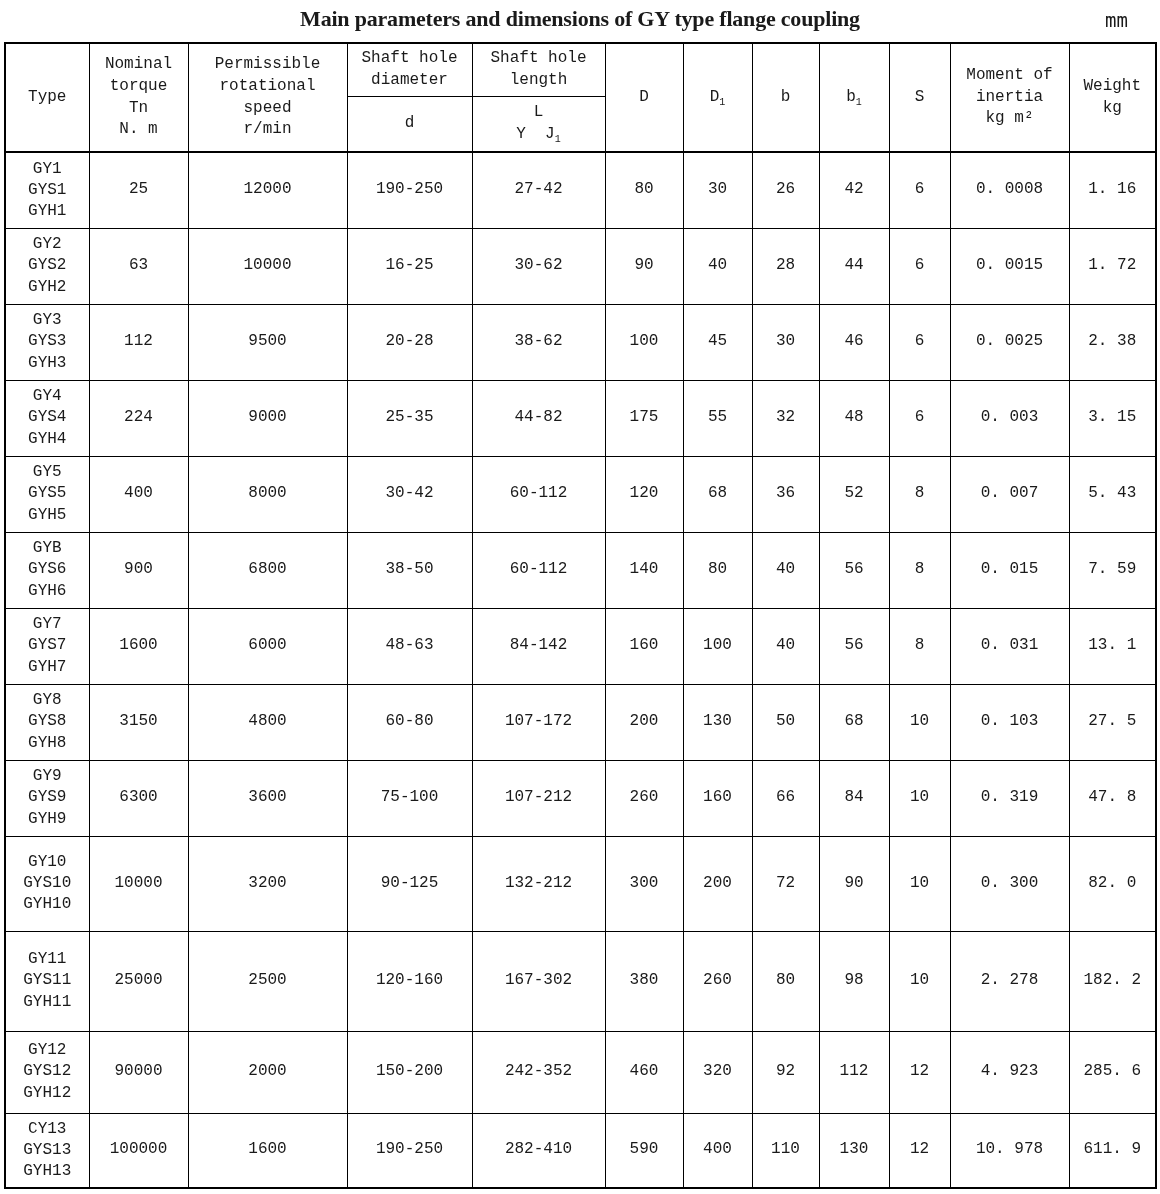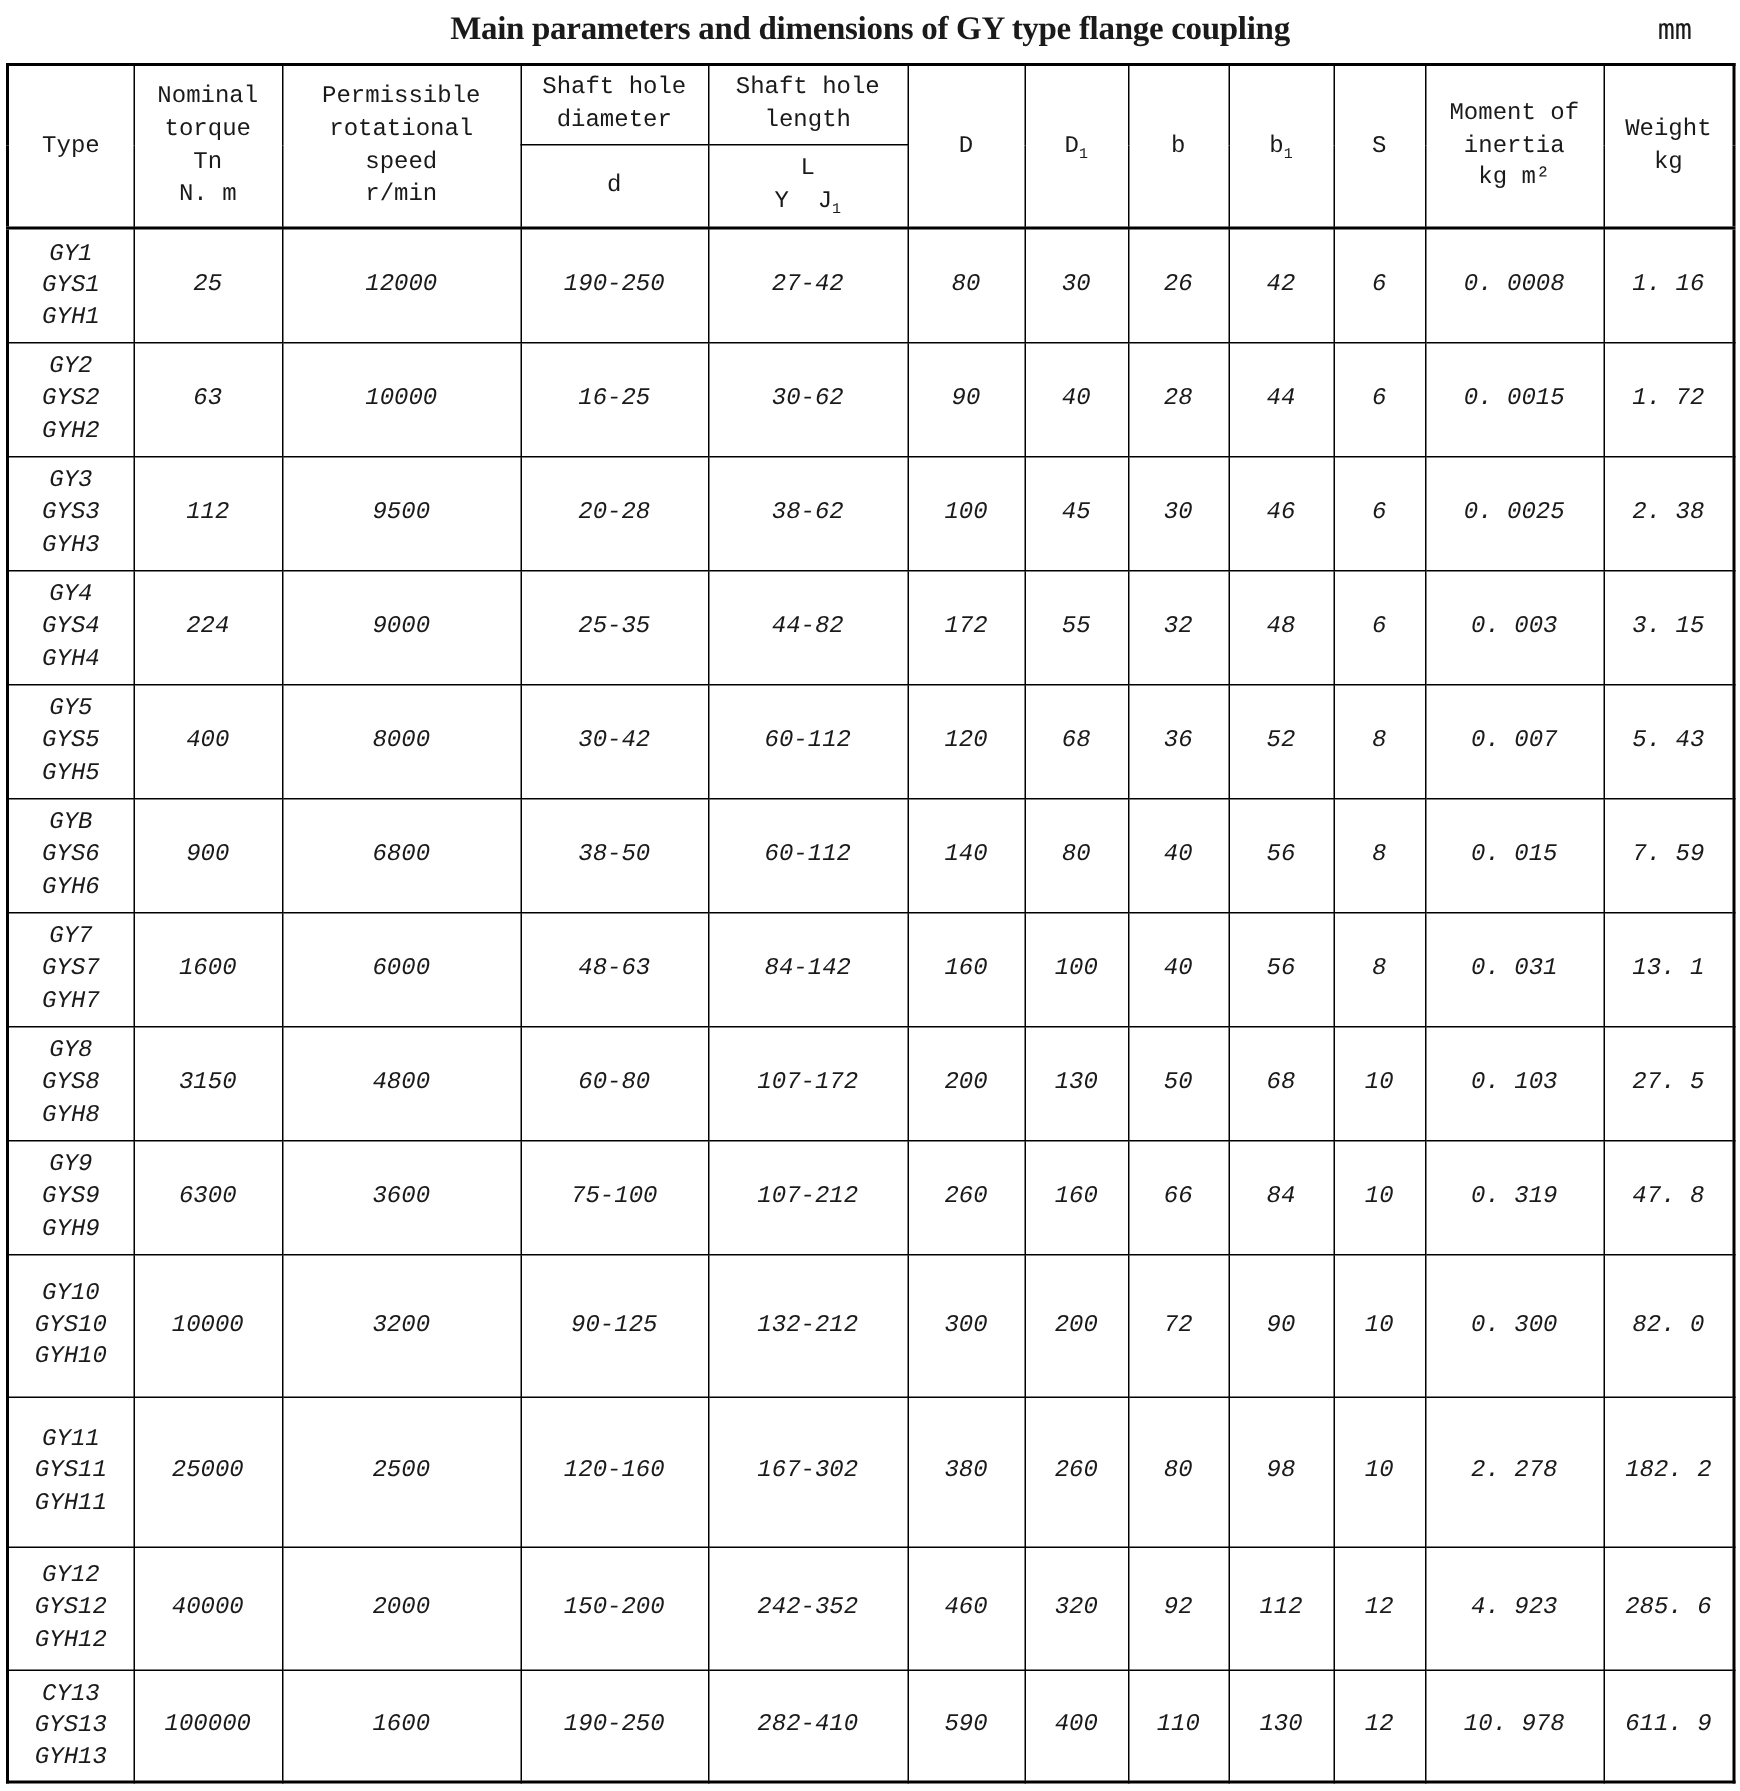--- a/index.html
+++ b/index.html
@@ -64,21 +64,21 @@
   thead tr.hrow-top th { height: 52px; }
   thead tr.hrow-sub th { height: 54px; }
   thead th.grouped { border-bottom: 1px solid #000; margin-left: 48px; }
   thead { border-bottom: 2px solid #000; }
   .pre { white-space: pre-line; }
   .keep-sp { white-space: pre; }
   sub {
     font-size: 10px;
     line-height: 0;
   }
-  tbody tr { height: 76px; font-style: italic; }
+  tbody tr { height: 76px; }
   tbody tr:nth-child(10) { height: 95px; margin-top: 33px; }
   tbody tr:nth-child(11) { height: 100px; }
   tbody tr:nth-child(12) { height: 82px; }
   tbody tr:nth-child(13) { height: 75px; margin-left: 31px; }
   tbody td.type-cell { line-height: 1.32; }
 </style>
 </head>
 <body>
 
 <div class="page">
@@ -187,21 +187,21 @@
           <td>2. 38</td>
         </tr>
         <tr>
           <td class="type-cell pre">GY4
 GYS4
 GYH4</td>
           <td>224</td>
           <td>9000</td>
           <td>25-35</td>
           <td>44-82</td>
-          <td>172</td>
+          <td>175</td>
           <td>55</td>
           <td>32</td>
           <td>48</td>
           <td>6</td>
           <td>0. 003</td>
           <td>3. 15</td>
         </tr>
         <tr>
           <td class="type-cell pre">GY5
 GYS5
@@ -311,21 +311,21 @@
           <td>80</td>
           <td>98</td>
           <td>10</td>
           <td>2. 278</td>
           <td>182. 2</td>
         </tr>
         <tr>
           <td class="type-cell pre">GY12
 GYS12
 GYH12</td>
-          <td>40000</td>
+          <td>90000</td>
           <td>2000</td>
           <td>150-200</td>
           <td>242-352</td>
           <td>460</td>
           <td>320</td>
           <td>92</td>
           <td>112</td>
           <td>12</td>
           <td>4. 923</td>
           <td>285. 6</td>

